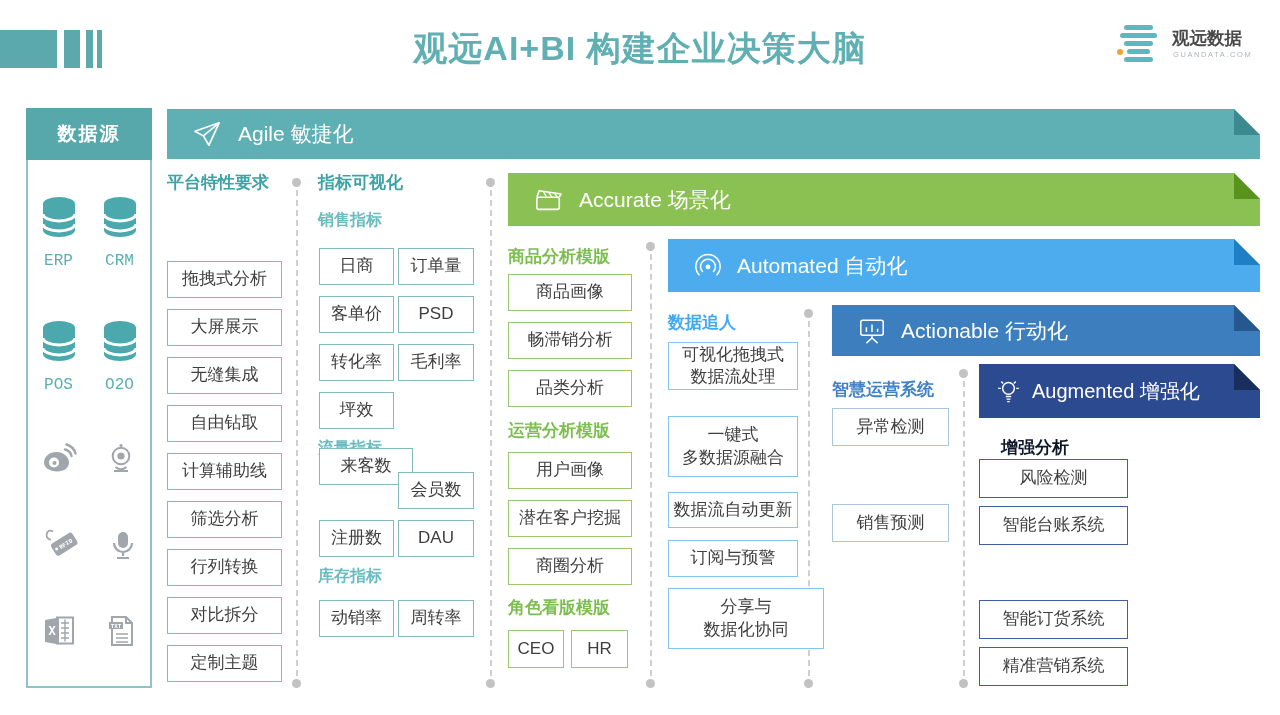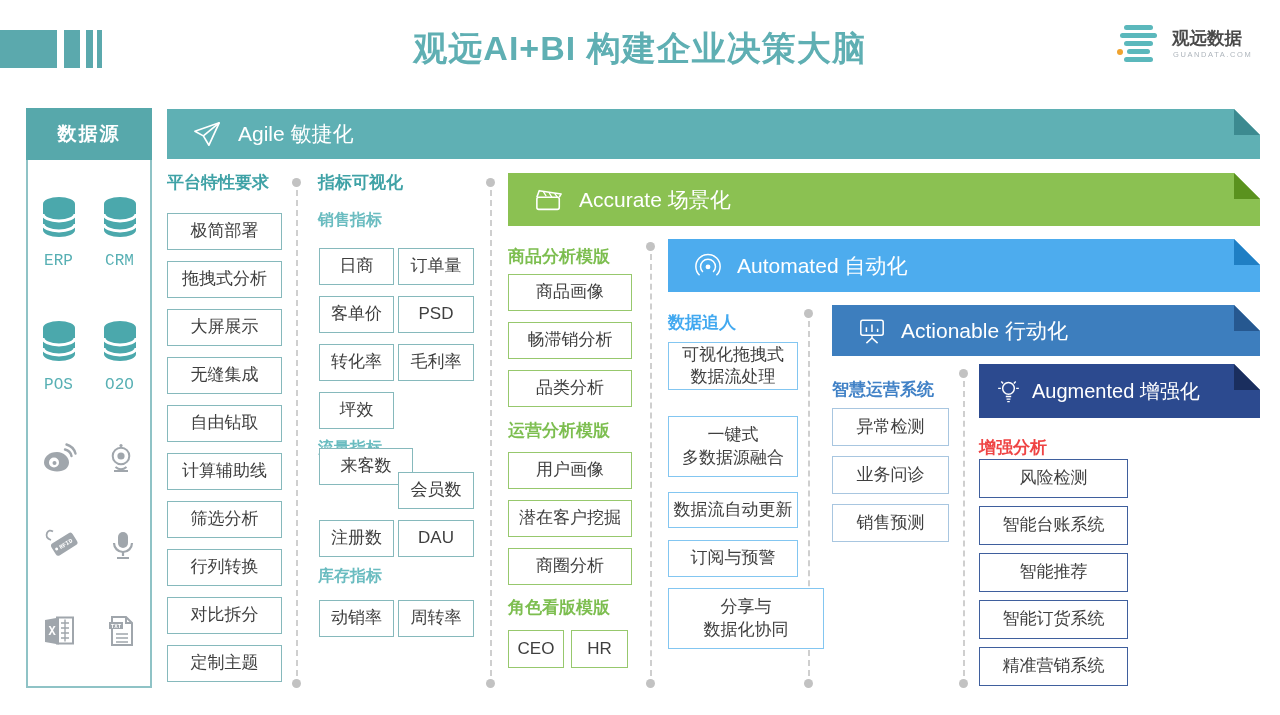--- a/index.html
+++ b/index.html
@@ -45,21 +45,21 @@
   .sep .line { flex:1; width:0; border-left:2px dashed #CFCFCF; margin:3px 0; }
 
   
   .colhead { position:absolute; font-weight:700; font-size:17px; white-space:nowrap; }
   .sub { position:absolute; font-weight:700; font-size:16px; white-space:nowrap; }
   .h-teal  { color:#3FA2A6; }
   .h-teal2 { color:#6ABCC0; }
   .h-green { color:#7DBE50; }
   .h-lblue { color:#42A9F0; }
   .h-mblue { color:#4081C6; }
-  .h-navy  { color:#ef4444; }
+  .h-navy  { color:#0f172a;margin-left:22px; }
   .box { position:absolute; display:flex; align-items:center; justify-content:center;
          text-align:center; font-size:17px; color:#3F3F3F; background:#fff;
          white-space:pre-line; line-height:1.3; }
   .b-teal  { border:1.5px solid #86B9BC; }
   .b-green { border:1.5px solid #97C86D; }
   .b-lblue { border:1.5px solid #83C6F1; }
   .b-mblue { border:1.5px solid #A8C6E0; }
   .b-navy  { border:1.5px solid #3F5F9D; }
 </style>
 </head>
@@ -291,21 +291,20 @@
       <span class="line"></span>
       <span class="dot"></span>
     </div>
   <div class="sep" style="left:959px;top:369px;height:319px">
       <span class="dot"></span>
       <span class="line"></span>
       <span class="dot"></span>
     </div>
 
   <div class="colhead h-teal" style="left:167px;top:171px">平台特性要求</div>
-  <div class="box b-teal" style="left:167px;top:213px;width:115px;height:37px">极简部署</div>
   <div class="box b-teal" style="left:167px;top:261px;width:115px;height:37px">拖拽式分析</div>
   <div class="box b-teal" style="left:167px;top:309px;width:115px;height:37px">大屏展示</div>
   <div class="box b-teal" style="left:167px;top:357px;width:115px;height:37px">无缝集成</div>
   <div class="box b-teal" style="left:167px;top:405px;width:115px;height:37px">自由钻取</div>
   <div class="box b-teal" style="left:167px;top:453px;width:115px;height:37px">计算辅助线</div>
   <div class="box b-teal" style="left:167px;top:501px;width:115px;height:37px">筛选分析</div>
   <div class="box b-teal" style="left:167px;top:549px;width:115px;height:37px">行列转换</div>
   <div class="box b-teal" style="left:167px;top:597px;width:115px;height:37px">对比拆分</div>
   <div class="box b-teal" style="left:167px;top:645px;width:115px;height:37px">定制主题</div>
 
@@ -344,23 +343,21 @@
 数据流处理</div>
   <div class="box b-lblue" style="left:668px;top:416px;width:130px;height:61px">一键式
 多数据源融合</div>
   <div class="box b-lblue" style="left:668px;top:492px;width:130px;height:36px">数据流自动更新</div>
   <div class="box b-lblue" style="left:668px;top:540px;width:130px;height:37px">订阅与预警</div>
   <div class="box b-lblue" style="left:668px;top:588px;width:156px;height:61px">分享与
 数据化协同</div>
 
   <div class="colhead h-mblue" style="left:832px;top:378px">智慧运营系统</div>
   <div class="box b-mblue" style="left:832px;top:408px;width:117px;height:38px">异常检测</div>
-  <div class="box b-mblue" style="left:832px;top:456px;width:117px;height:38px">业务问诊</div>
   <div class="box b-mblue" style="left:832px;top:504px;width:117px;height:38px">销售预测</div>
 
   <div class="colhead h-navy" style="left:979px;top:436px">增强分析</div>
   <div class="box b-navy" style="left:979px;top:459px;width:149px;height:39px">风险检测</div>
   <div class="box b-navy" style="left:979px;top:506px;width:149px;height:39px">智能台账系统</div>
-  <div class="box b-navy" style="left:979px;top:553px;width:149px;height:39px">智能推荐</div>
   <div class="box b-navy" style="left:979px;top:600px;width:149px;height:39px">智能订货系统</div>
   <div class="box b-navy" style="left:979px;top:647px;width:149px;height:39px">精准营销系统</div>
 
 </div>
 
 </body></html>

